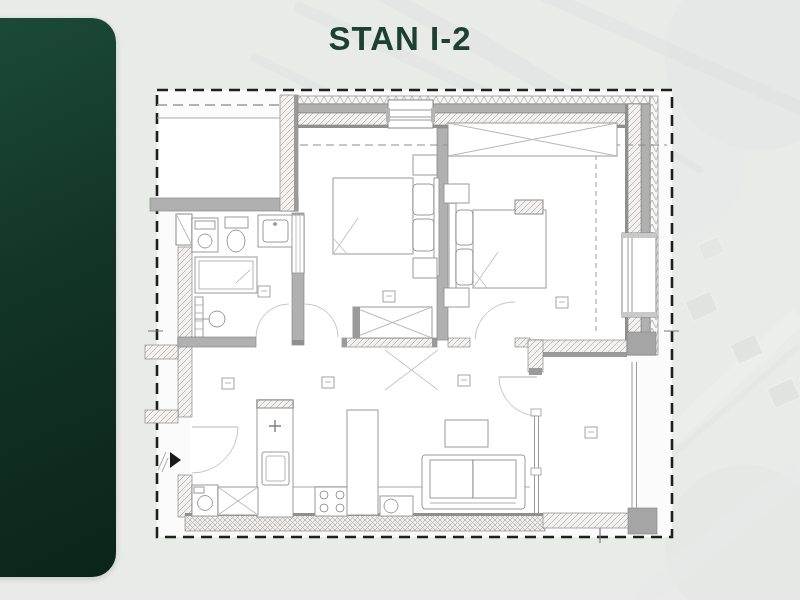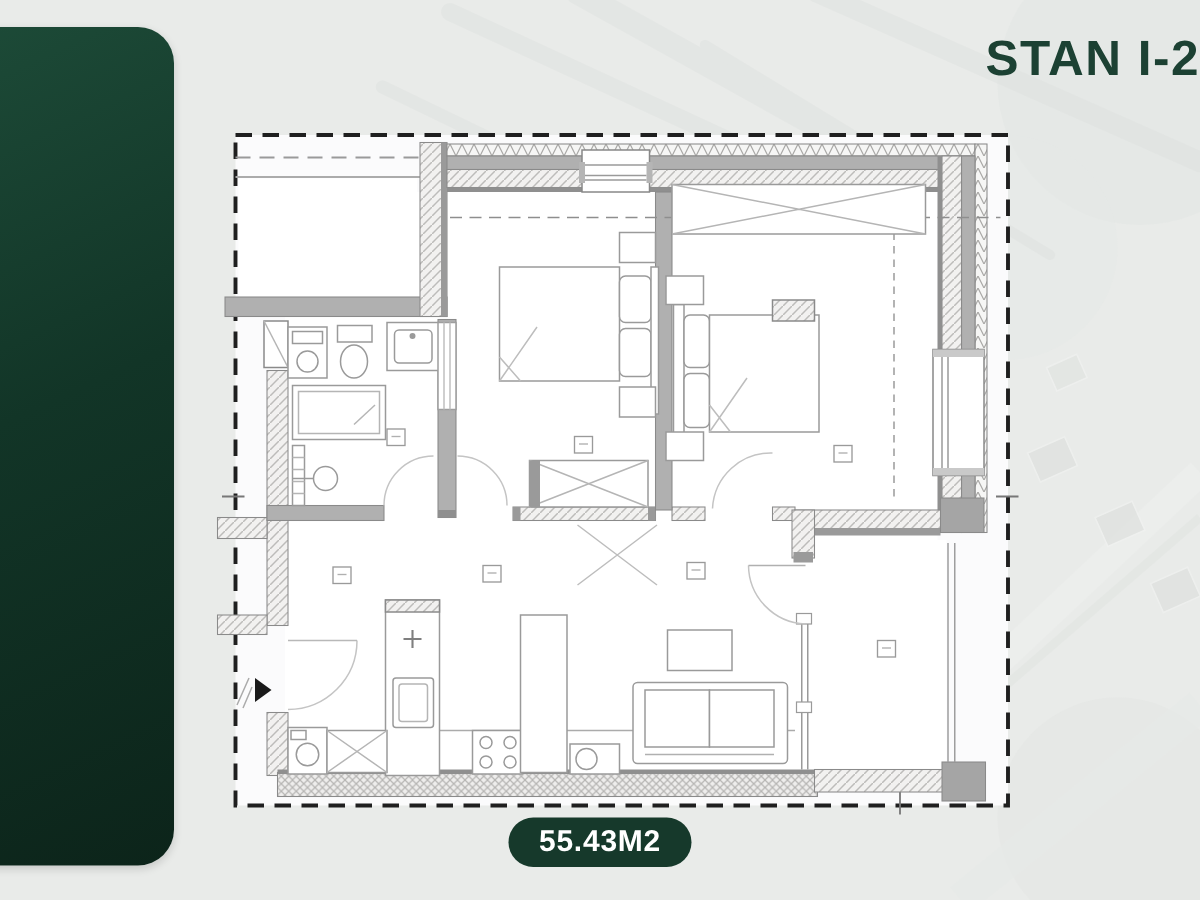--- a/index.html
+++ b/index.html
@@ -4,21 +4,21 @@
 <style>
   html,body{margin:0;padding:0;}
   body{width:800px;height:600px;overflow:hidden;background:#e9ebe9;
        font-family:"Liberation Sans", sans-serif;position:relative;}
   .stage{position:absolute;inset:0;width:800px;height:600px;}
   svg.plan{position:absolute;left:0;top:0;}
   .sidebar{position:absolute;left:-40px;top:18px;width:156px;height:559px;
            border-radius:24px;
            background:linear-gradient(155deg,#1d4b38 0%,#123527 45%,#0c241a 100%);
            box-shadow:0 2px 6px rgba(0,0,0,.15);}
-  .title{position:absolute;left:0;top:20px;width:800px;text-align:right;
+  .title{position:absolute;left:0;top:20px;width:800px;text-align:center;
          font-size:33px;font-weight:700;letter-spacing:1px;color:#1c4133;}
   .badges{position:absolute;left:0;top:545px;width:800px;display:flex;
           justify-content:center;gap:28px;}
   .badge{background:#16392b;color:#ffffff;border-radius:18px;padding:5px 20px;
          font-size:20px;font-weight:700;letter-spacing:.5px;line-height:23px;}
 </style>
 </head>
 <body>
 
 <div class="stage">
@@ -302,16 +302,15 @@
     <polygon points="170,452 181,460 170,468" fill="#1a1a1a"></polygon>
     <path d="M158,470 L166,452 M162,472 L168,458" stroke="#ababab" stroke-width="1" fill="none"></path>
   </g>
 </svg>
 
 <div class="sidebar"></div>
 
 <div class="title">STAN I-2</div>
 
 <div class="badges">
-  <div class="badge">55.43M2</div>
 </div>
 
 </div>
 
 </body></html>

